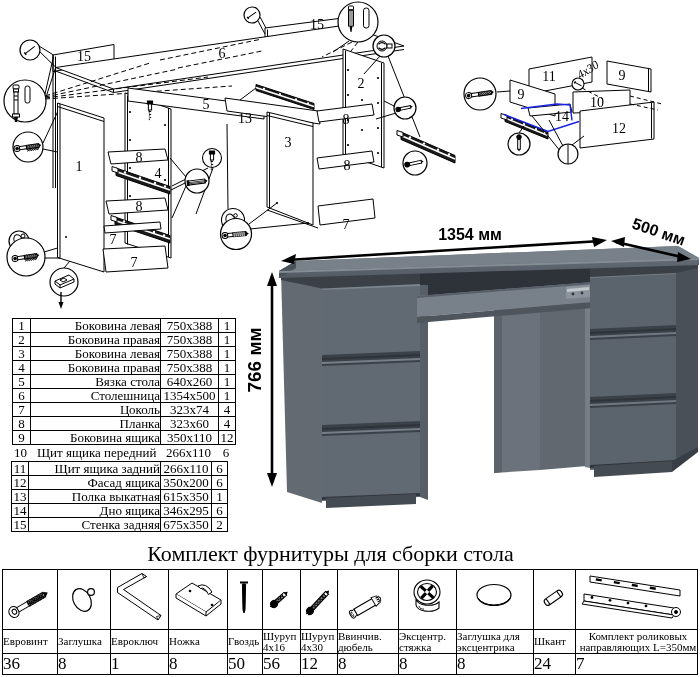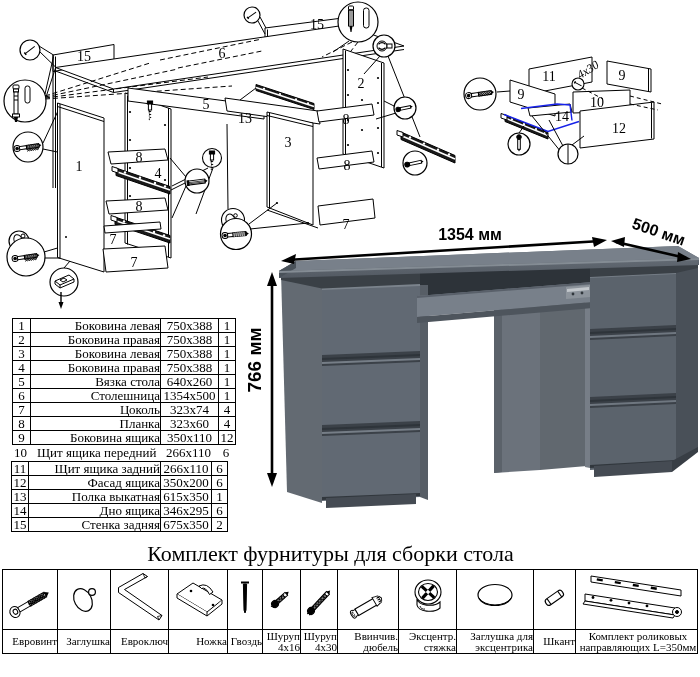--- a/index.html
+++ b/index.html
@@ -7,21 +7,21 @@
        font-family:"Liberation Serif",serif;}
   #art{position:absolute;left:0;top:0;}
   table{border-collapse:collapse;table-layout:fixed;}
   .pt{position:absolute;font-size:13px;}
   .pt td{border:1px solid #000;padding:0;line-height:13px;height:13px;overflow:hidden;white-space:nowrap;}
   .pt .c{text-align:center;}
   .pt .n{padding-left:6px;text-align:right;}
   #row10{position:absolute;left:11px;top:445px;width:226px;font-size:13px;line-height:15px;white-space:nowrap;}
   #title{position:absolute;left:8px;top:541px;width:645px;text-align:center;font-size:22px;}
   #hw{position:absolute;left:2px;top:569px;}
-  #hw td{border:1px solid #000;padding:0;text-align:right;vertical-align:middle;overflow:hidden;}
+  #hw td{border:1px solid #000;padding:0;text-align:left;vertical-align:middle;overflow:hidden;}
   #hw .ic{height:57px;}
   #hw .nm{height:24px;font-size:11px;line-height:11px;}
   #hw .qt{height:18px;font-size:17px;}
 </style>
 </head>
 <body>
 <svg id="art" width="700" height="677" viewBox="0 0 700 677" xmlns="http://www.w3.org/2000/svg">
   <defs>
     <linearGradient id="bandg" x1="0" y1="246" x2="0" y2="278" gradientUnits="userSpaceOnUse">
       <stop offset="0" stop-color="#6d757e"></stop>
@@ -685,14 +685,28 @@
         <td>Ножка</td>
         <td>Гвоздь</td>
     <td>Шуруп<br>4х16</td>
         <td>Шуруп<br>4х30</td>
         <td>Ввинчив.<br>дюбель</td>
         <td>Эксцентр.<br>стяжка</td>
     <td>Заглушка для<br>эксцентрика</td>
         <td>Шкант</td>
     <td style="text-align:center;padding-left:3px;">Комплект роликовых<br>направляющих L=350мм</td>
   </tr>
+  <tr class="qt">
+    <td>36</td>
+        <td>8</td>
+        <td>1</td>
+        <td>8</td>
+        <td>50</td>
+        <td>56</td>
+        <td>12</td>
+        <td>8</td>
+        <td>8</td>
+        <td>8</td>
+        <td>24</td>
+        <td>7</td>
+  </tr>
 </tbody>
   </table>
 
 </body></html>

